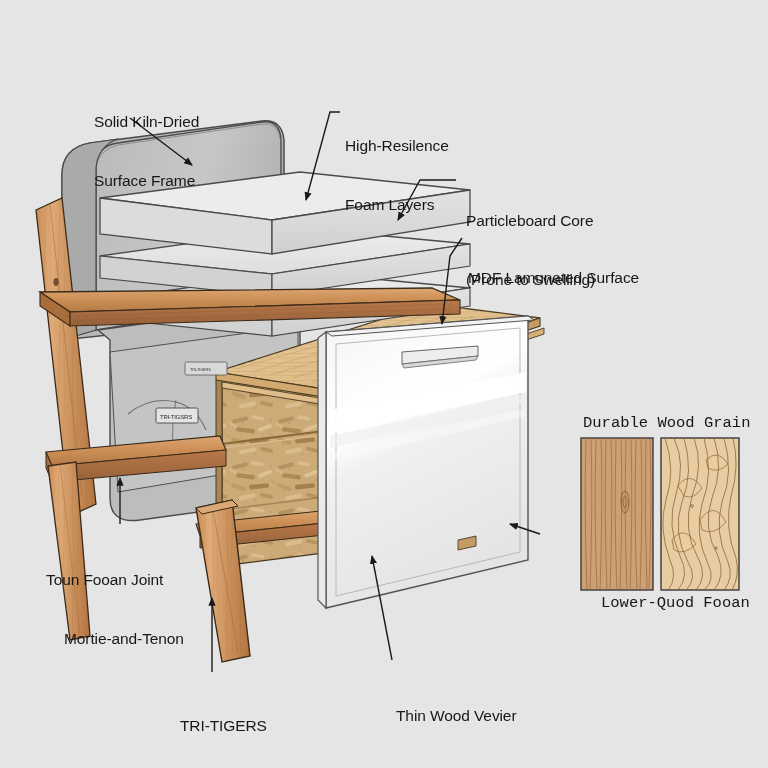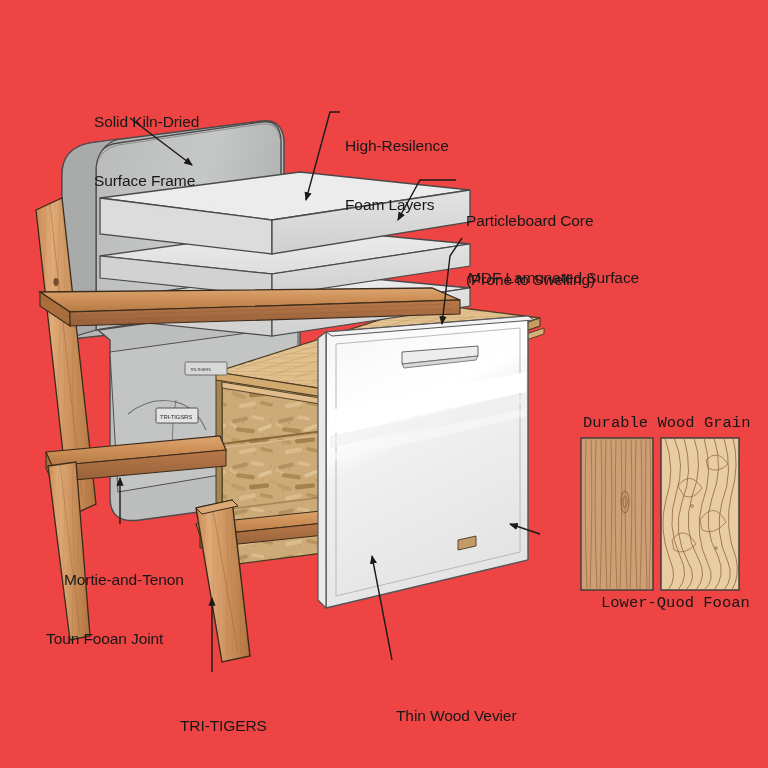--- a/index.html
+++ b/index.html
@@ -3,21 +3,21 @@
 <meta charset="utf-8">
 <title>Furniture Construction Cutaway Diagram</title>
 <style>
   html,body{margin:0;padding:0;background:#ffffff;}
   body{
     width:768px;height:768px;overflow:hidden;
     font-family:"Liberation Sans", sans-serif;
     color:#1a1a1a;
     position:relative;
   }
-  #stage{position:relative;width:768px;height:768px;background:#ef4444;}
+  #stage{position:relative;width:768px;height:768px;background:#e5e5e5;}
   svg#diagram{position:absolute;left:0;top:0;width:768px;height:768px;display:block;}
 
   .lbl{
     position:absolute;
     font-family:"Liberation Sans", sans-serif;
     font-size:15.5px;
     line-height:1.28;
     color:#171717;
     white-space:pre;
     letter-spacing:-0.1px;
@@ -385,22 +385,22 @@
   <div class="lbl" style="left:466px;top:171px;">
     <div>Particleboard Core</div>
     <div>(Prone to Swelling)</div>
   </div>
 
   <div class="lbl" style="left:468px;top:228px;text-align:right;">
     <div>MDF Lamunated Surface</div>
   </div>
 
   <div class="lbl" style="left:46px;top:530px;">
+    <div>Toun Fooan Joint</div>
     <div style="padding-left:18px;">Mortie-and-Tenon</div>
-    <div>Toun Fooan Joint</div>
   </div>
 
   <div class="lbl" style="left:180px;top:676px;">
     <div>TRI-TIGERS</div>
   </div>
 
   <div class="lbl" style="left:396px;top:666px;">
     <div>Thin Wood Vevier</div>
   </div>
 

